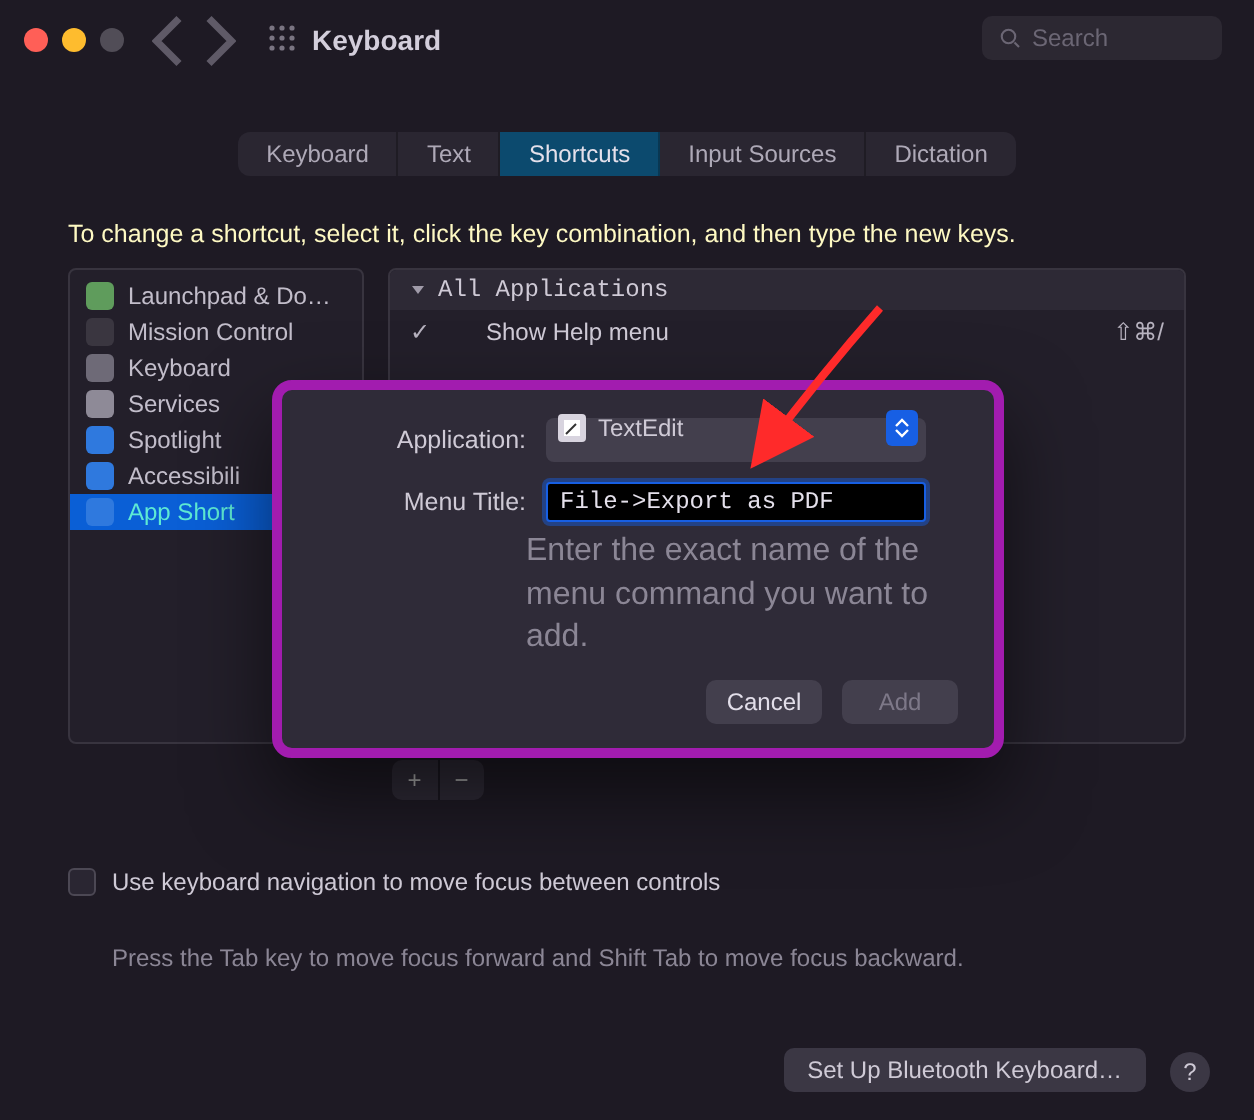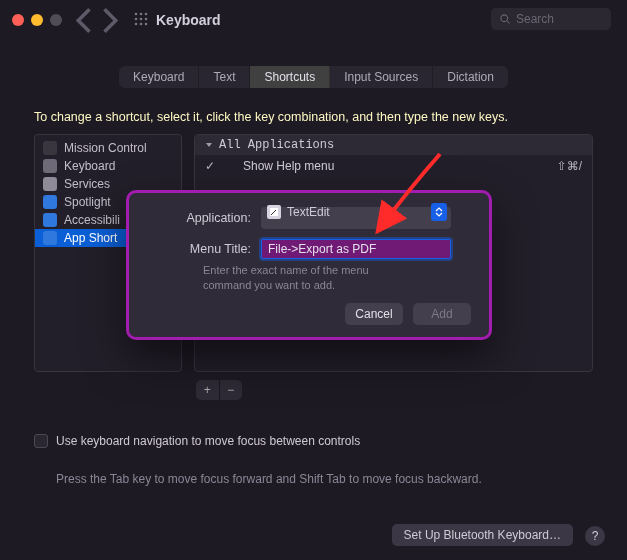--- a/index.html
+++ b/index.html
@@ -57,21 +57,21 @@
     height: 22px;
   }
   .tabseg > div {
     padding: 0 14px;
     font-size: 12px;
     color: #aea9b7;
     display: flex; align-items: center;
     border-right: 1px solid rgba(0,0,0,0.25);
   }
   .tabseg > div:last-child { border-right: none; }
-  .tabseg > div.active { background: #404040; color: #e4e0eb; }
+  .tabseg > div.active { background: #0c4a6e; color: #e4e0eb; }
 
   .instructions {
     margin: 22px 34px 10px 34px;
     color: #fef9c3; font-size: 12.5px;
   }
 
   
   .panels {
     display: flex;
     margin: 0 34px;
@@ -86,21 +86,21 @@
     height: 238px;
   }
   .sidebar-item {
     display: flex; align-items: center;
     gap: 7px;
     padding: 2px 8px;
     font-size: 12px;
     color: #c2bdca;
     white-space: nowrap; overflow: hidden; text-overflow: ellipsis;
   }
-  .sidebar-item.sel { background: #0a5fd6; color: #ffffff; }
+  .sidebar-item.sel { background: #0a5fd6; color: #5eead4; }
   .sb-icon { width:14px; height:14px; border-radius:3px; flex-shrink:0; display:flex; align-items:center; justify-content:center; }
 
   .rightpanel {
     flex: 1;
     background: #231f2a;
     border: 1px solid #38343f;
     border-radius: 4px;
     height: 238px;
     overflow: hidden;
   }
@@ -148,24 +148,24 @@
   }
   .helpbtn {
     width:20px; height:20px; border-radius:50%;
     background:#3b3744; color:#cfcad6;
     display:flex; align-items:center; justify-content:center; font-size:12px;
   }
 
   
   .sheet {
     position:absolute;
-    left:126px; top:190px;
+    left:136px; top:190px;
     width:366px;
     background:#2f2b38;
-    border:3px solid #a21caf;
+    border:5px solid #a21caf;
     border-radius:10px;
     box-shadow: 0 18px 40px rgba(0,0,0,0.55);
     padding: 14px 18px 12px 18px;
   }
   .formrow {
     display:flex; align-items:center;
     margin-bottom:10px;
   }
   .formlabel {
     width: 114px;
@@ -188,31 +188,31 @@
   .appicon { width:14px; height:14px; background:#d8d4df; border-radius:2px; display:flex; align-items:center; justify-content:center; }
   .appicon svg { width:10px; height:10px; }
   .popup-arrows {
     width:16px; height:18px; background:#175fe4; border-radius:3px;
     display:flex; flex-direction:column; align-items:center; justify-content:center;
     color:#fff;
   }
   .popup-arrows svg { width:8px; height:5px; }
   .textinput {
     width:190px; height:20px;
-    background:#701a75;
+    background:#000000;
     border:1px solid #175fe4;
     box-shadow: 0 0 0 2px rgba(23,95,228,0.45);
     border-radius:2px;
     color:#e4e0eb;
-    font-family:Liberation Sans, sans-serif; font-size:12px;
+    font-family:Liberation Mono, monospace; font-size:12px;
     padding:0 6px;
   }
   .helptext {
-    margin-left:56px; margin-top:4px; margin-bottom:10px;
-    color:#8b8695; font-size:11px; line-height:1.35;
+    margin-left:104px; margin-top:4px; margin-bottom:10px;
+    color:#8b8695; font-size:16px; line-height:1.35;
     width: 210px;
   }
   .shortcutfield {
     width:70px; height:20px;
     background:#231f2a; border:1px solid #4c4854;
   }
   .sheetbtns {
     display:flex; justify-content:flex-end; gap:10px; margin-top:8px;
   }
   .mbtn {
@@ -281,20 +281,24 @@
       <div class="active">Shortcuts</div>
       <div>Input Sources</div>
       <div>Dictation</div>
     </div>
 </div>
 
 <div class="instructions">To change a shortcut, select it, click the key combination, and then type the new keys.</div>
 
 <div class="panels">
   <div class="sidebar" id="sidebar">
+      <div class="sidebar-item">
+        <span class="sb-icon" style="background: rgb(95, 156, 92);"></span>
+        <span>Launchpad &amp; Do…</span>
+      </div>
       <div class="sidebar-item">
         <span class="sb-icon" style="background: rgb(58, 54, 64);"></span>
         <span>Mission Control</span>
       </div>
       <div class="sidebar-item">
         <span class="sb-icon" style="background: rgb(110, 106, 119);"></span>
         <span>Keyboard</span>
       </div>
       <div class="sidebar-item">
         <span class="sb-icon" style="background: rgb(142, 138, 151);"></span>

